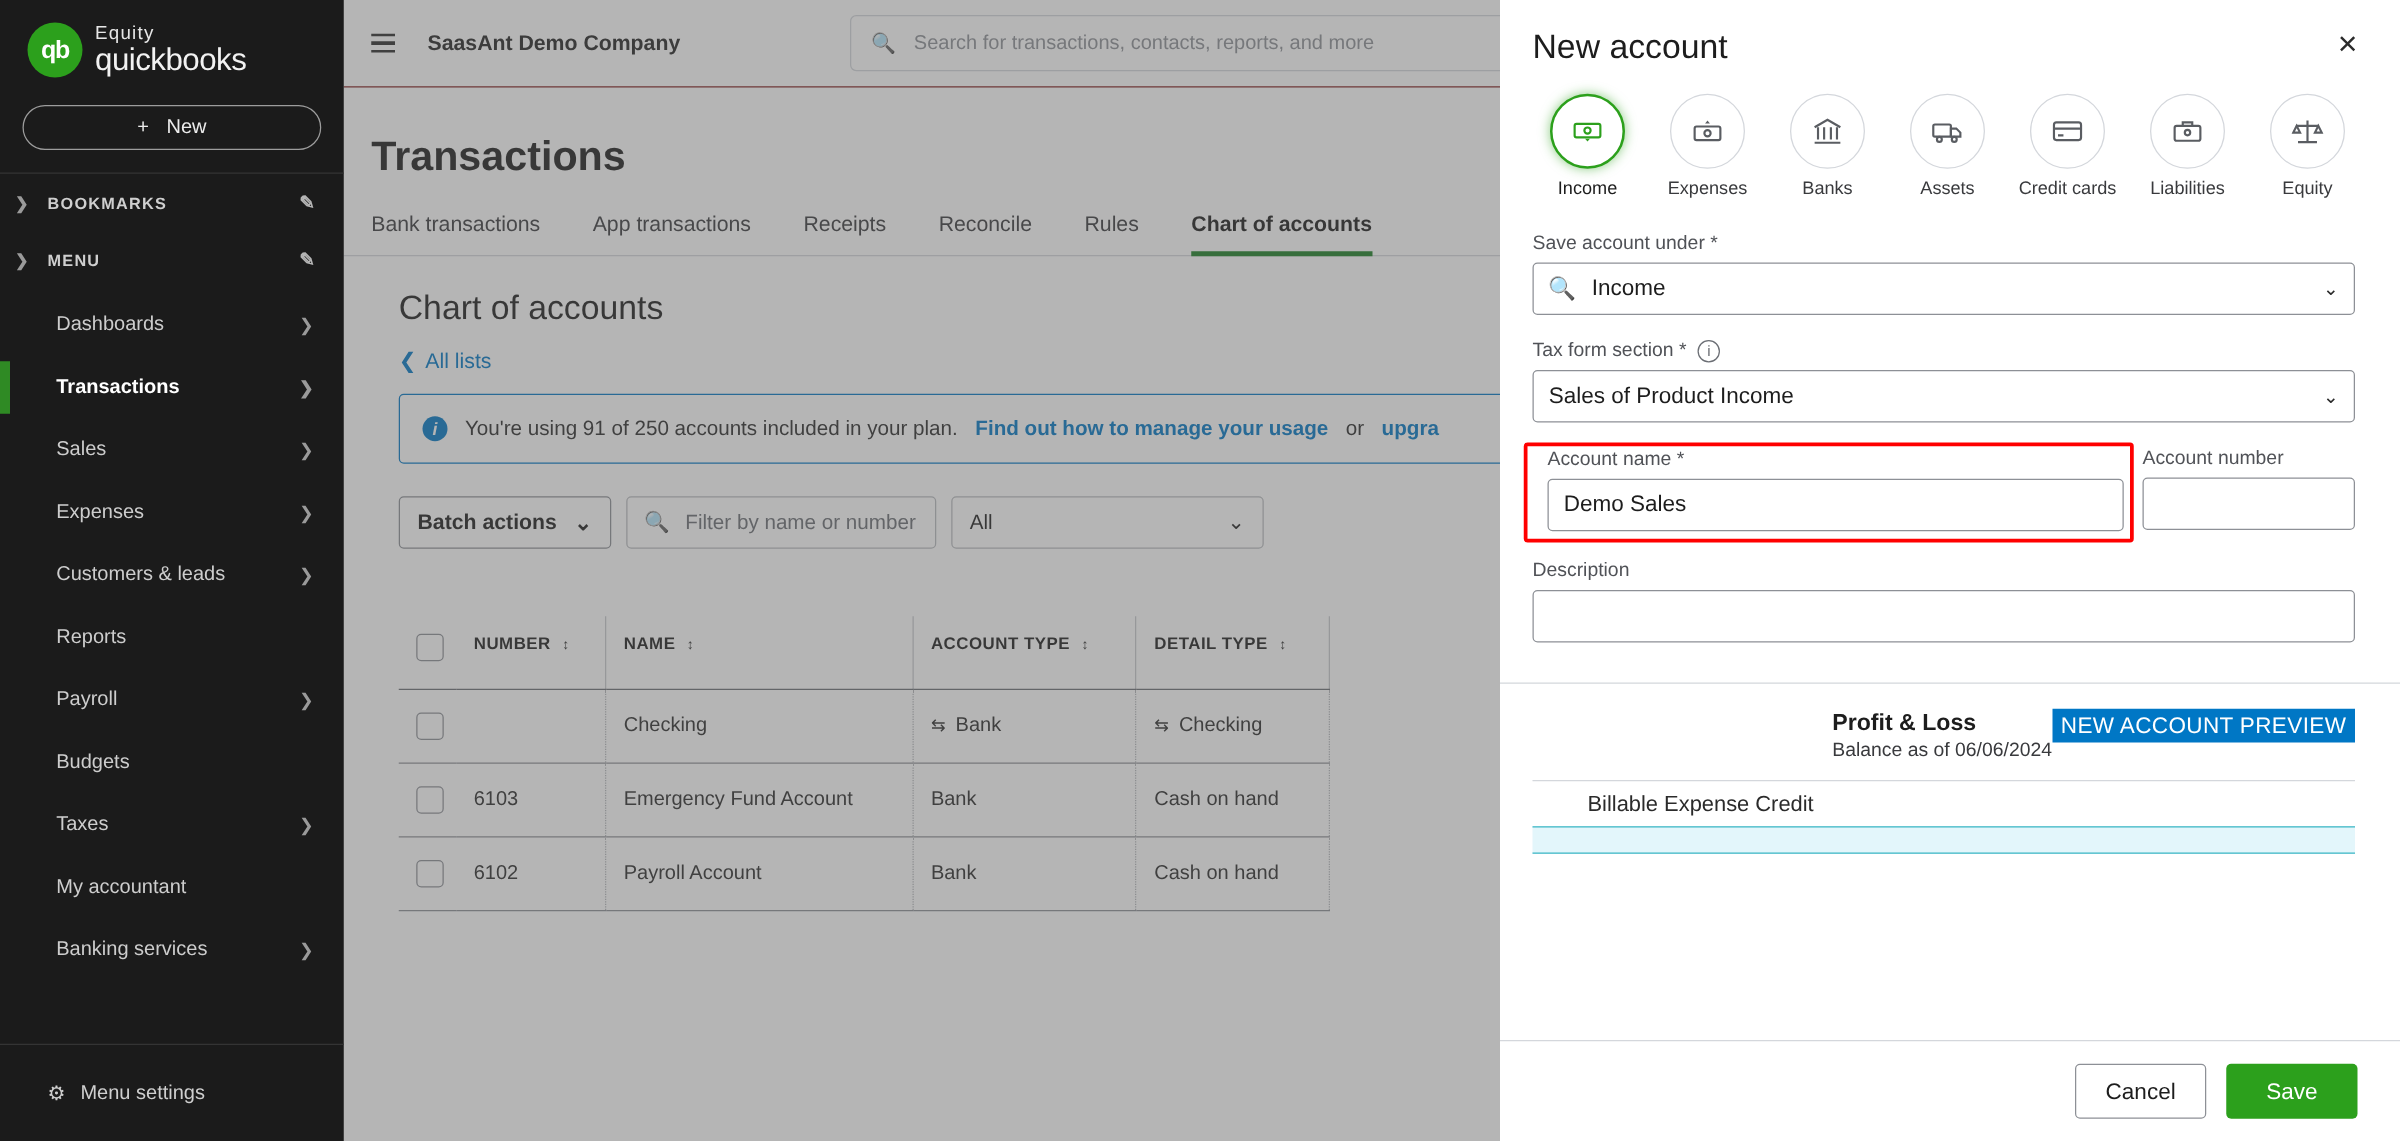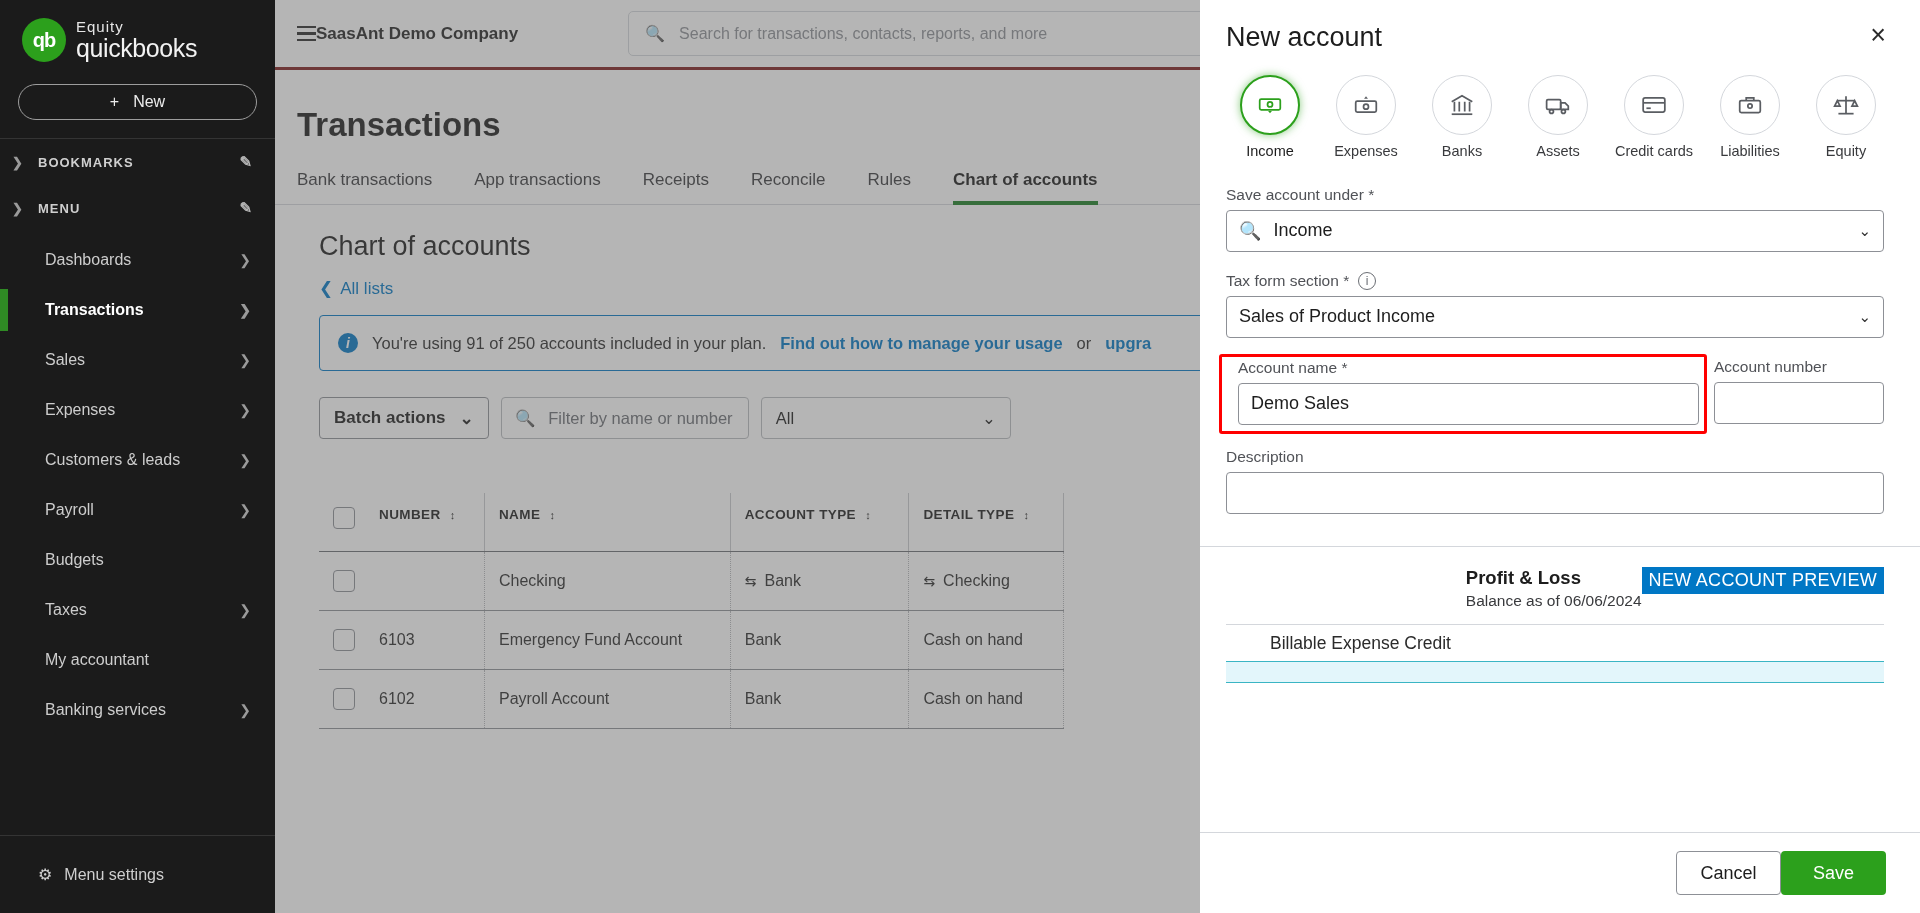--- a/index.html
+++ b/index.html
@@ -67,21 +67,21 @@
     cursor: pointer;
   }
 
   
   .main {
     position: absolute; left: 275px; top: 0; right: 0; bottom: 0;
     background: #fff; z-index: 1;
   }
   .topbar {
     height: 70px; display: flex; align-items: center; padding-left: 22px;
-    border-bottom: 3px solid #7f1d1d; 
+    border-bottom: 1px solid #7f1d1d; gap: 26px;
   }
   .hamburger { display: flex; flex-direction: column; gap: 4px; cursor: pointer; }
   .hamburger span { display: block; width: 19px; height: 2.5px; background: #2b2b2b; }
   .company-name { font-size: 17px; font-weight: bold; color: #232323; }
   .searchbox {
     margin-left: 110px; width: 700px; height: 45px; border: 1px solid #d4d7dc;
     border-radius: 5px; display: flex; align-items: center; gap: 14px;
     padding: 0 16px; color: #8d9096; font-size: 16px; cursor: text;
   }
   .page-title { font-size: 33px; font-weight: bold; color: #1d1d1d; padding: 36px 0 0 22px; }
@@ -230,21 +230,21 @@
   .pl-item {
     font-size: 17.5px; color: #2b2b2b; padding-left: 44px; line-height: 1.4;
   }
   .pl-item-hl {
     background: #e3f6fb; border-top: 1.5px solid #3ab5c4;
     border-bottom: 1.5px solid #3ab5c4; height: 22px; margin-top: 6px;
   }
 
   .panel-foot {
     border-top: 1px solid #d4d7dc; padding: 18px 34px; display: flex;
-    justify-content: flex-end; gap: 0; background: #fff;
+    justify-content: flex-end; gap: 16px; background: #fff;
   }
   .btn-cancel {
     width: 105px; height: 44px; border: 1px solid #8d9096; border-radius: 4px;
     background: #fff; font-size: 18px; color: #1d1d1d; cursor: pointer;
   }
   .btn-save {
     width: 105px; height: 44px; border: none; border-radius: 4px;
     background: #2ca01c; color: #fff; font-size: 18px; cursor: pointer;
   }
 </style>
@@ -294,20 +294,23 @@
         <span>Sales</span>
         <span class="arrow">❯</span>
       </div>
       <div class="menu-item">
         <span>Expenses</span>
         <span class="arrow">❯</span>
       </div>
       <div class="menu-item">
         <span>Customers &amp; leads</span>
         <span class="arrow">❯</span>
+      </div>
+      <div class="menu-item">
+        <span>Reports</span>
       </div>
       <div class="menu-item">
         <span>Payroll</span>
         <span class="arrow">❯</span>
       </div>
       <div class="menu-item">
         <span>Budgets</span>
       </div>
       <div class="menu-item">
         <span>Taxes</span>

